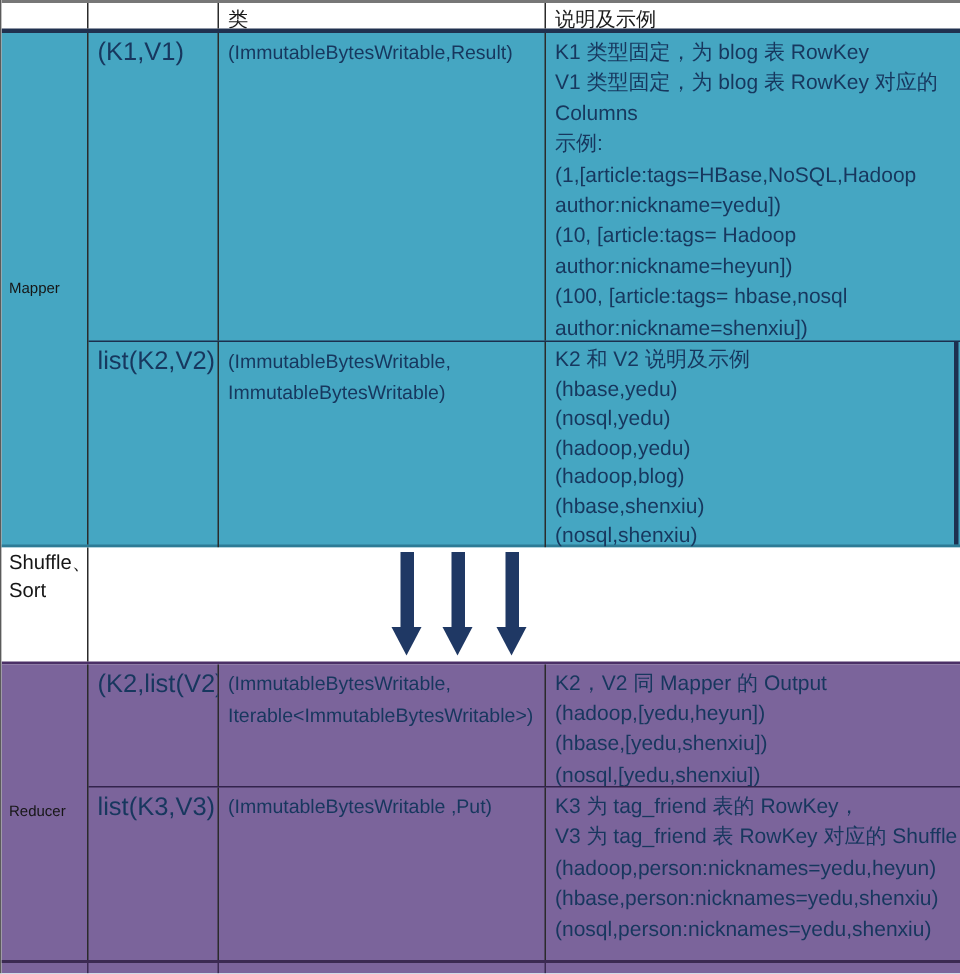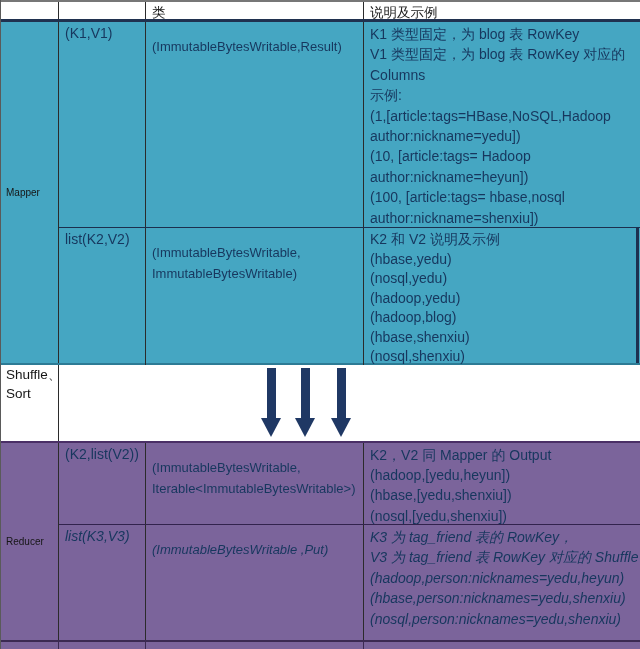--- a/index.html
+++ b/index.html
@@ -42,24 +42,24 @@
     flex-shrink: 0;
   }
   .section-body { flex: 1; display: flex; flex-direction: column; }
 
   .mapper  { height: 343px; background: #45A6C2; border-bottom: 2px solid #2d7b95; color: #17375E; }
   .reducer { height: 197px; background: #7B649B; color: #17375E; }
 
   .m1 { height: 206px; border-bottom: 1px solid #1c2f4e; }
   .m2 { height: 137px; }
   .r1 { height: 82px;  border-bottom: 1px solid #32234d; }
-  .r2 { height: 115px; font-style: italic; }
-
-  .key  { padding: 3px 0 0 6px; font-size: 14px; }
-  .cls  { padding: 15px 0 0 6px; font-size: 13px; line-height: 20.5px; }
+  .r2 { height: 115px; }
+
+  .key  { padding: 3px 0 0 6px; font-size: 17px; }
+  .cls  { padding: 3px 0 0 6px; font-size: 13px; line-height: 20.5px; }
   .desc { padding: 2px 0 0 6px; font-size: 14px; }
   .m1 .desc { line-height: 20.4px; }
   .m2 .desc { line-height: 19.5px; }
   .r1 .desc { line-height: 20.2px; }
   .r2 .desc { line-height: 20.4px; }
 
   .edge-bar {
     position: absolute; top: 206px; right: 1px; bottom: 0;
     width: 3px; background: #1d3050;
   }

